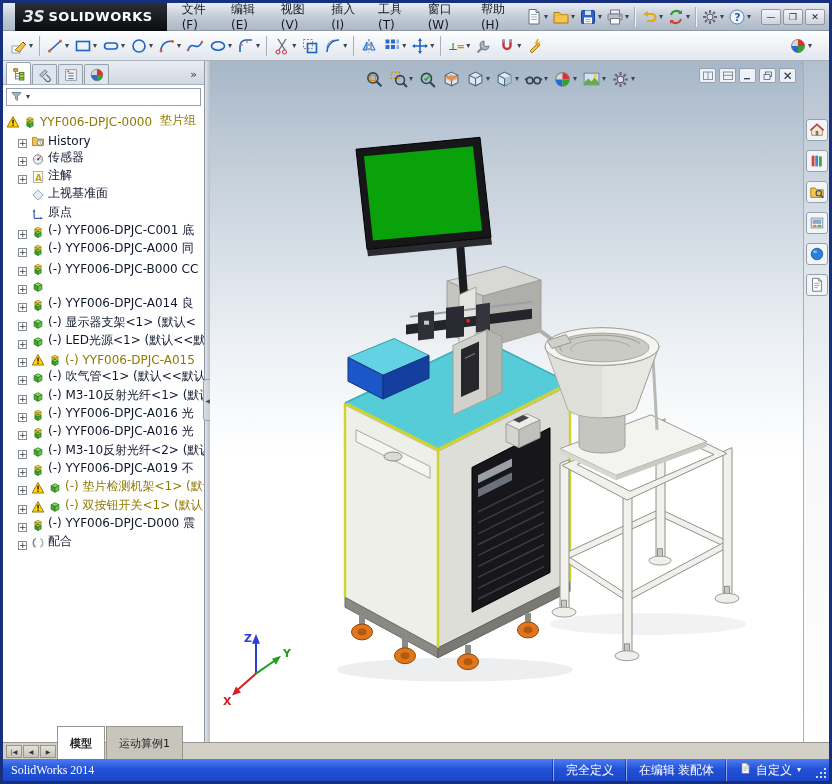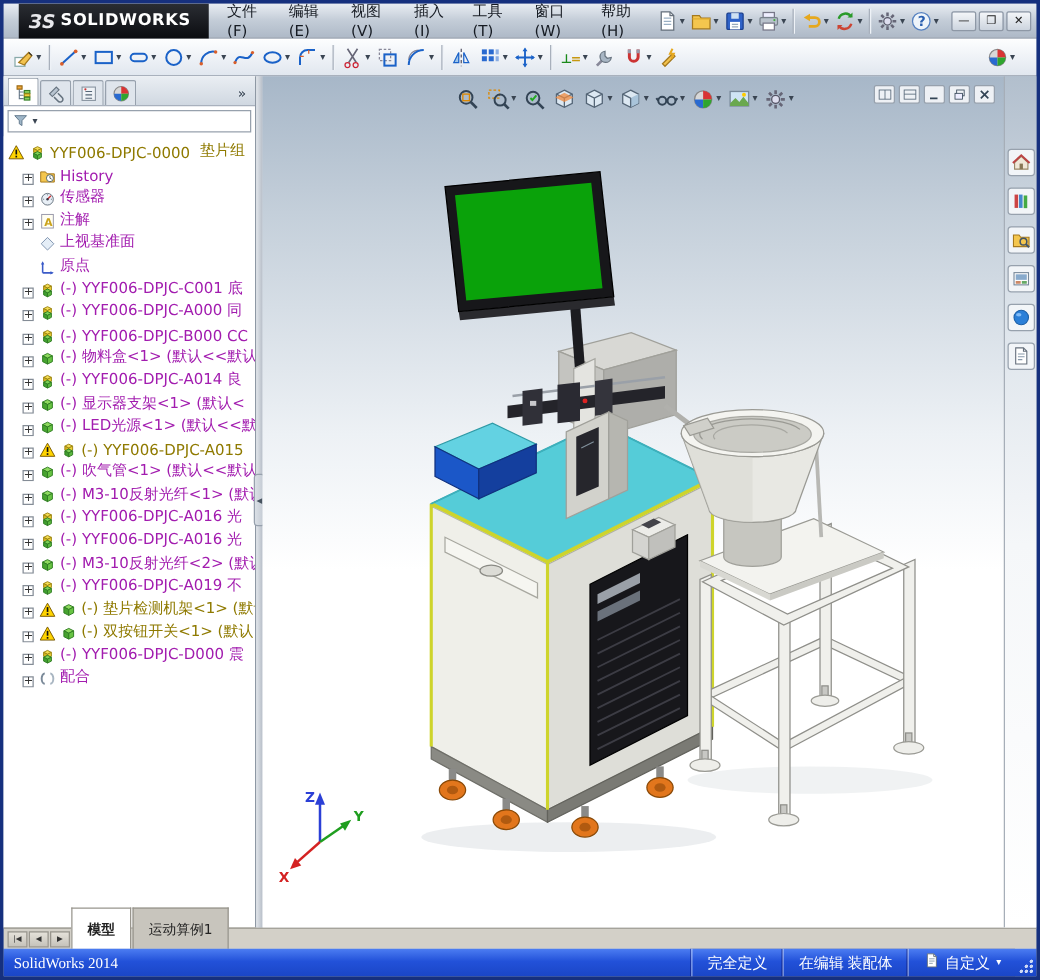--- a/index.html
+++ b/index.html
@@ -79,21 +79,21 @@
   #tree { flex:1; overflow:hidden; padding-top:2px; font-size:12px; background:#fff; }
   .trow { height:18.3px; display:flex; align-items:flex-end; padding-left:3px; white-space:nowrap; overflow:hidden; }
   .trow.child { padding-left:15px; }
   .exp {
     width:9px; height:9px; flex:none; margin-right:4px;
     border:1px solid #848c96; background:#fff;
     font-size:9px; line-height:7px; text-align:center; color:#333;
   }
   .exp.none { border:none; background:none; }
   .ti { width:14px; height:14px; flex:none; margin-right:3px; }
-  .tl { color:#a21caf; }
+  .tl { color:#0f172a; }
   .warn-t { color:#8f7a00; }
   .suffix { margin-left:auto; padding-right:8px; }
   #splitter { width:5px; flex:none; background:linear-gradient(90deg,#e2e6eb,#b7bec8); position:relative; }
   #splitter-handle {
     position:absolute; top:318px; left:-2px; width:9px; height:42px;
     background:linear-gradient(90deg,#dbe0e6,#c2c9d2);
     border:1px solid #97a1ad; border-radius:3px;
     display:flex; align-items:center; justify-content:center;
     font-size:6px; color:#46525f;
   }
@@ -552,21 +552,20 @@
             </svg>
             <span class="tl">(-) YYF006-DPJC-B000 CC</span>
           </div>
           <div class="trow child">
             <span class="exp">+</span>
             <svg class="ti" viewBox="0 0 18 18">
               <path d="M4 6l5-2.5L14 6 9 8.5z" fill="#8ed95e" stroke="#2f7d22"></path>
               <path d="M4 6v6l5 2.5v-6z" fill="#47a32f" stroke="#2f7d22"></path>
               <path d="M14 6v6l-5 2.5v-6z" fill="#68c443" stroke="#2f7d22"></path>
             </svg>
-            <span class="tl">(-) 物料盒&lt;1&gt; (默认&lt;&lt;默认</span>
           </div>
           <div class="trow child">
             <span class="exp">+</span>
             <svg class="ti" viewBox="0 0 18 18">
               <path d="M5 5l4-2 4 2-4 2z" fill="#f4dc52" stroke="#9d8513"></path>
               <path d="M5 5v4l4 2V7z" fill="#d8b820" stroke="#9d8513"></path>
               <path d="M13 5v4l-4 2V7z" fill="#efd23a" stroke="#9d8513"></path>
               <path d="M5 10l4-2 4 2-4 2z" fill="#7ed057" stroke="#2f7d22"></path>
               <path d="M5 10v4l4 2v-4z" fill="#3f9e2f" stroke="#2f7d22"></path>
               <path d="M13 10v4l-4 2v-4z" fill="#5cb83e" stroke="#2f7d22"></path>

